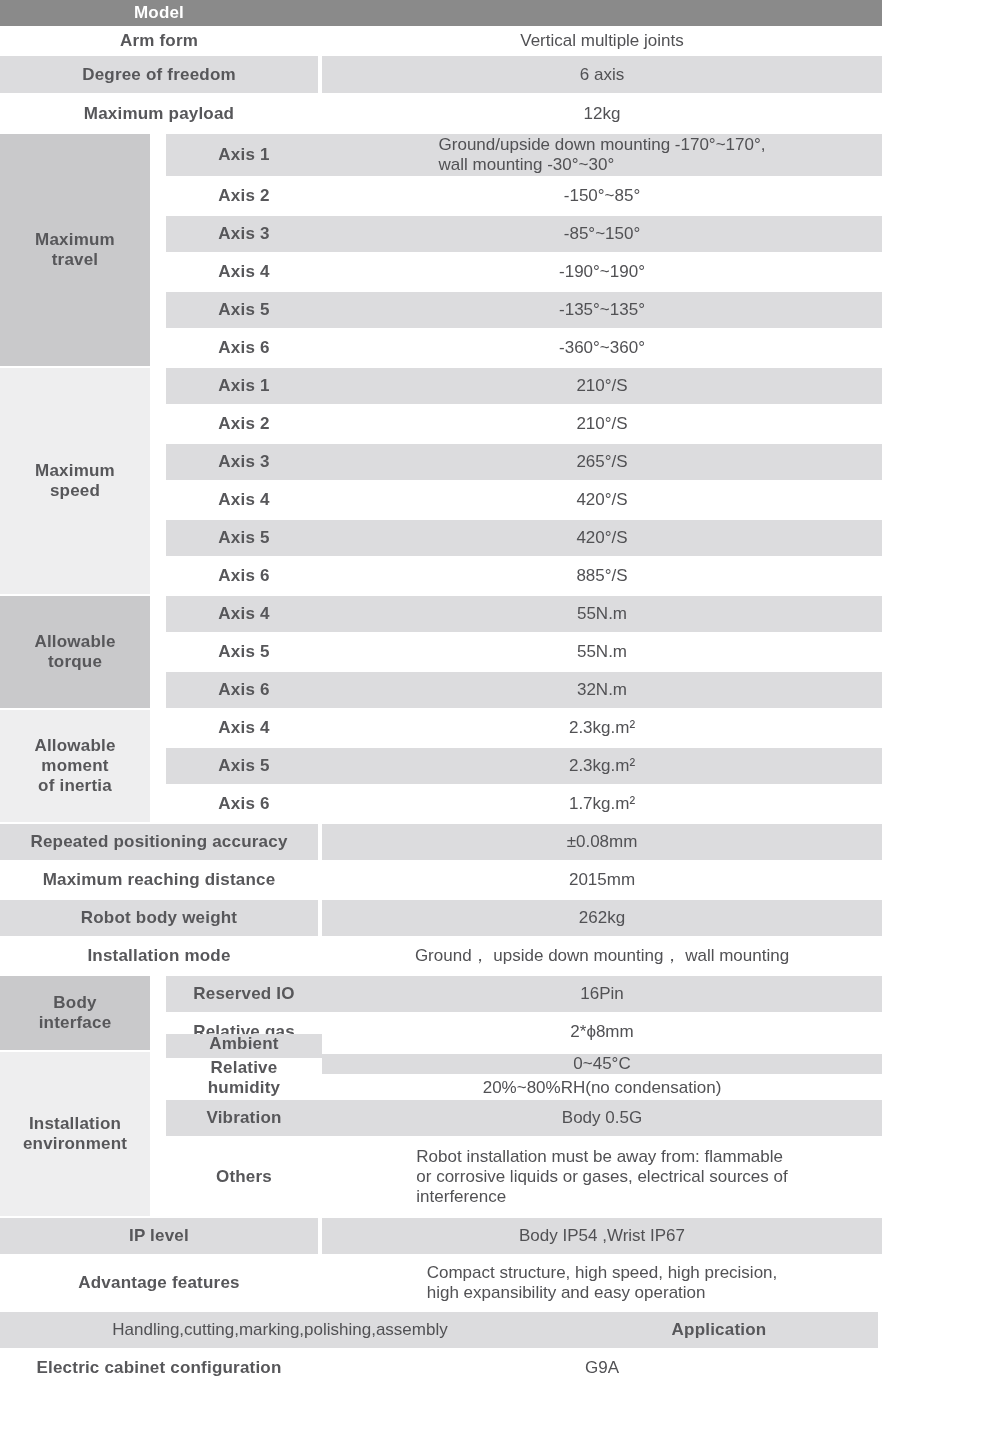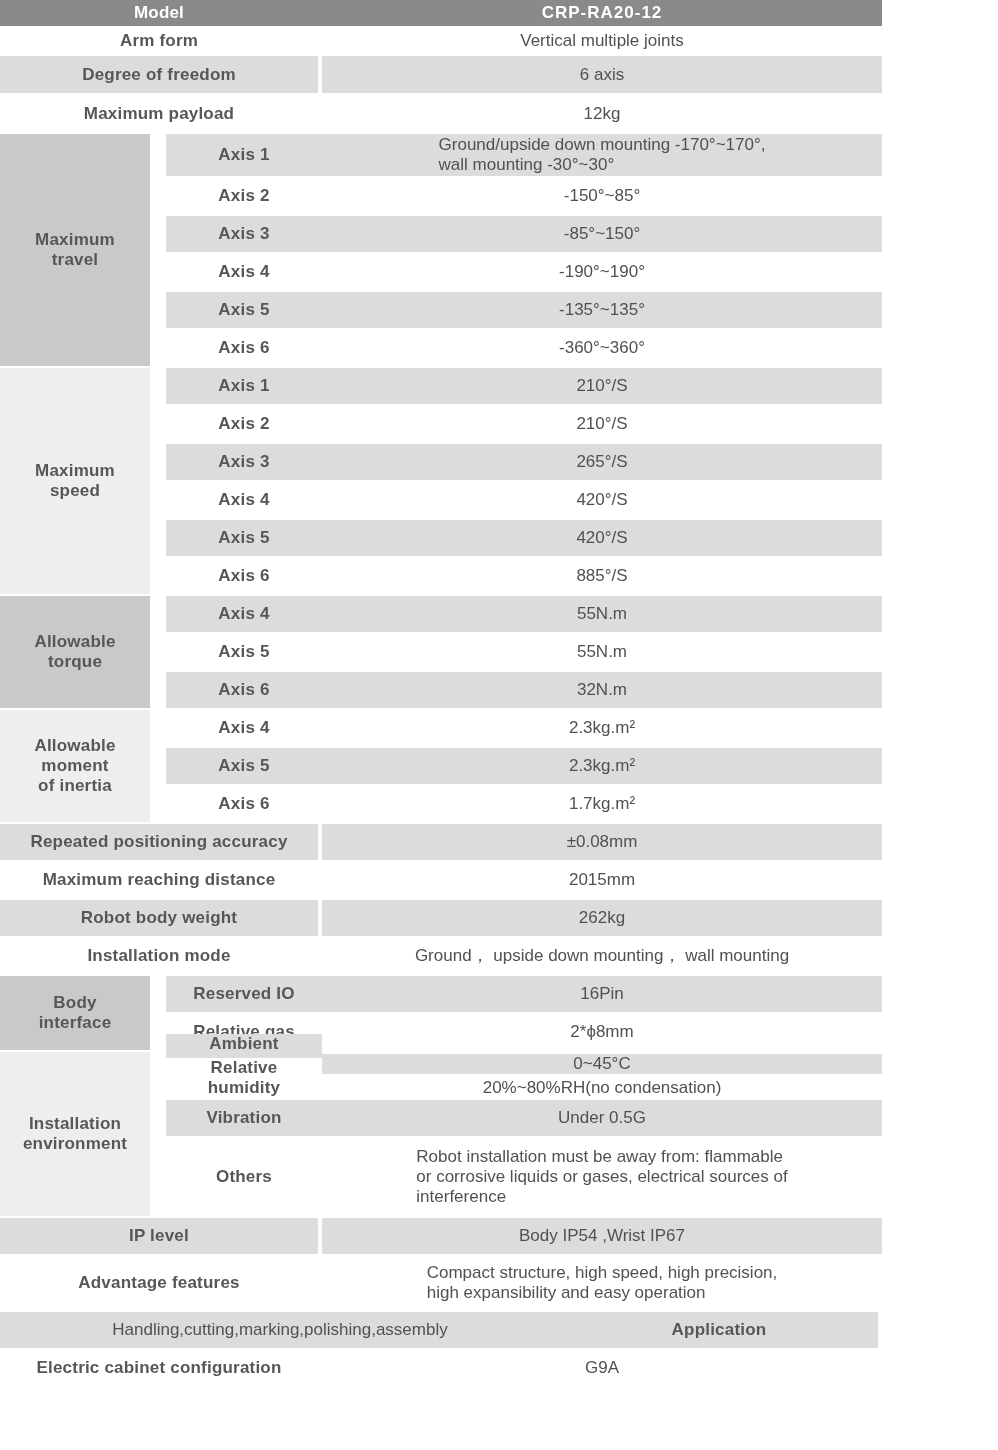--- a/index.html
+++ b/index.html
@@ -34,21 +34,20 @@
   .rh38{height:26px;} .rh37{height:37px;} .rh36{height:36px;}
   .rh42{height:42px;} .rh40{height:22px;align-items:flex-end;} .rh78{height:78px;} .rh54{height:54px;align-items:center;}
 </style>
 </head>
 <body>
 
 <div class="spec-table">
 
   <div class="row rh38 hdr">
     <div class="cell lab hdr">Model</div>
-    <div class="cell val hdr">CRP-RA20-12</div>
   </div>
 
   <div class="row rh38">
     <div class="cell lab w">Arm form</div>
     <div class="cell val w">Vertical multiple joints</div>
   </div>
   <div class="row rh37">
     <div class="cell lab g">Degree of freedom</div>
     <div class="cell val g">6 axis</div>
   </div>
@@ -200,21 +199,21 @@
 temperature</div>
         <div class="cell val g">0~45°C</div>
       </div>
       <div class="row rh40">
         <div class="cell sub w">Relative
 humidity</div>
         <div class="cell val w">20%~80%RH(no condensation)</div>
       </div>
       <div class="row rh36">
         <div class="cell sub g">Vibration</div>
-        <div class="cell val g">Under 0.5G</div>
+        <div class="cell val g">Body 0.5G</div>
       </div>
       <div class="row rh78">
         <div class="cell sub w">Others</div>
         <div class="cell val w left">Robot installation must be away from: flammable
 or corrosive liquids or gases, electrical sources of
 interference</div>
       </div>
     </div>
   </div>
 

